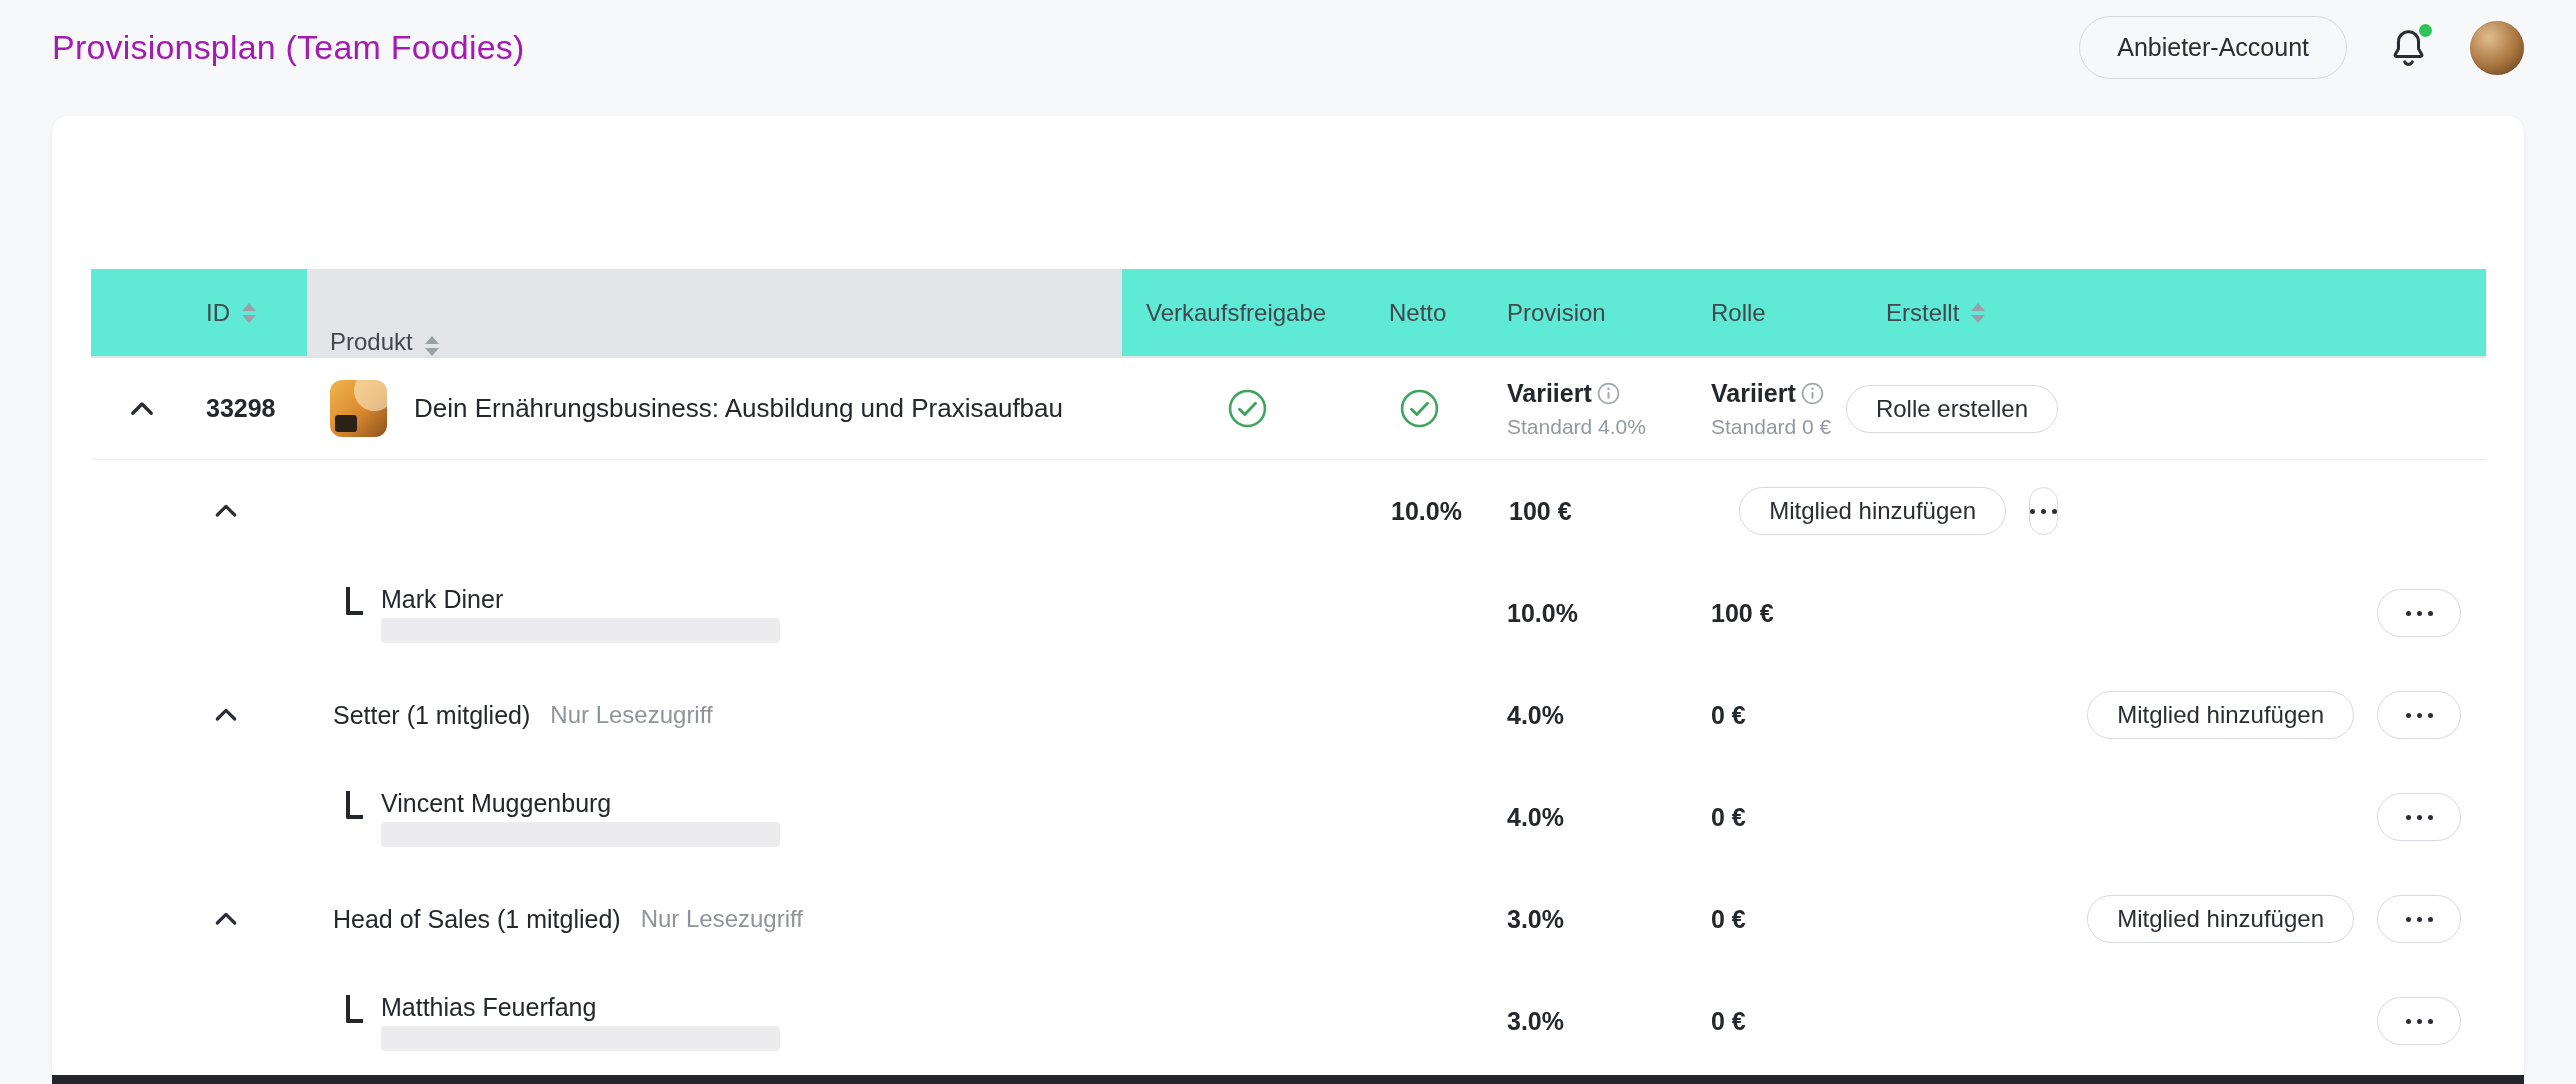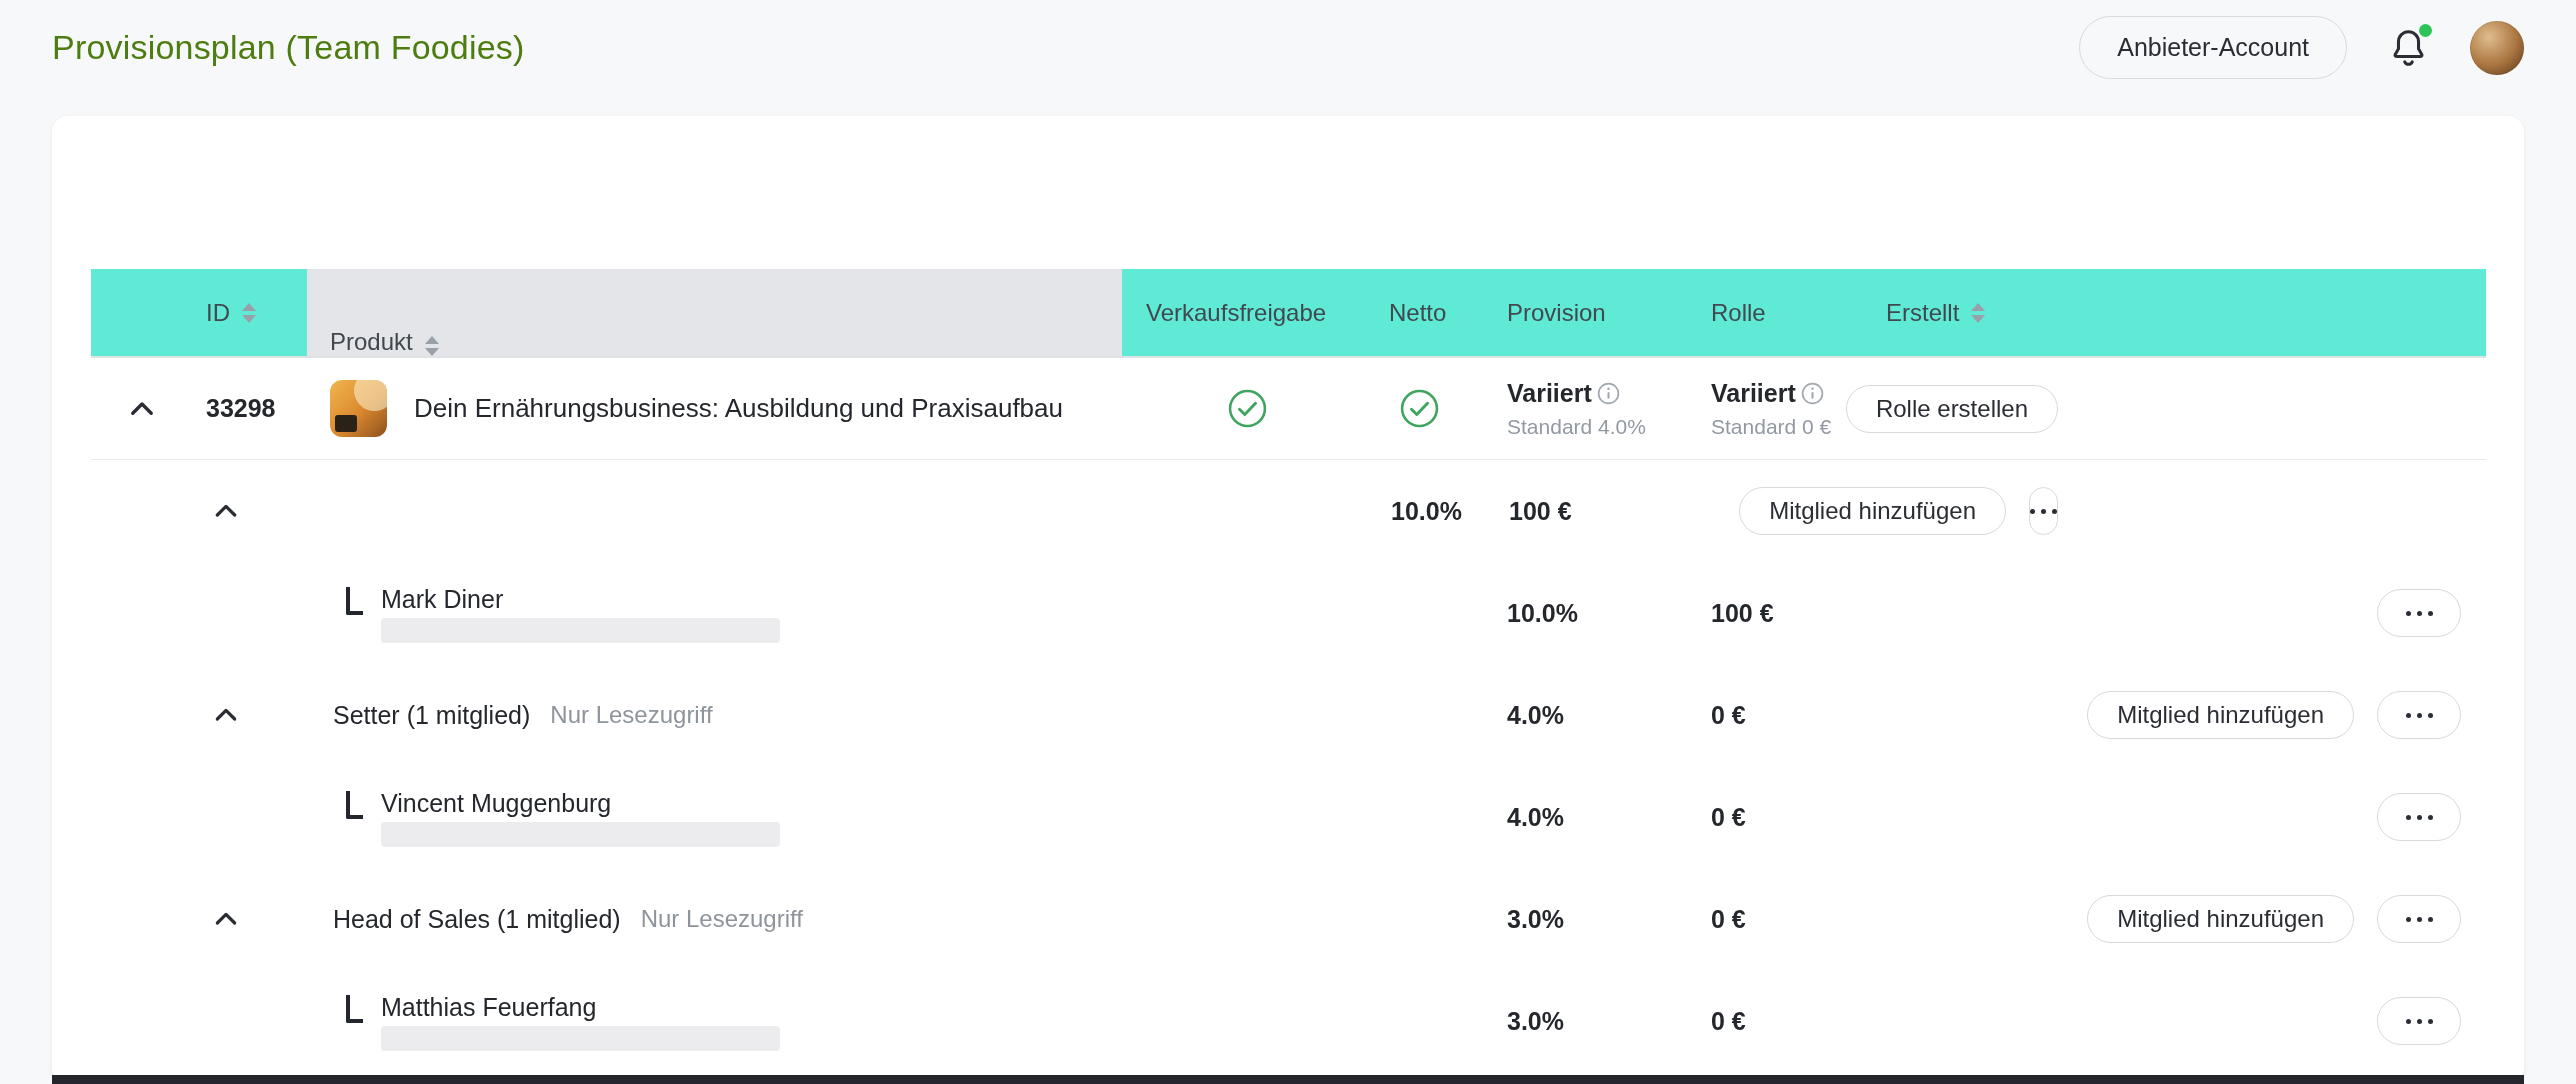--- a/index.html
+++ b/index.html
@@ -10,21 +10,21 @@
     color: #26292f;
     overflow: hidden;
     position: relative;
   }
 
   
   .topbar {
     position: absolute; left: 52px; right: 52px; top: 0; height: 95px;
     display: flex; align-items: center; justify-content: space-between;
   }
-  .page-title { font-size: 34px; font-weight: 500; color: #4d7c0f; letter-spacing: 0.2px; }
+  .page-title { font-size: 34px; font-weight: 500; color: #a21caf; letter-spacing: 0.2px; }
   .topbar-right { display: flex; align-items: center; gap: 39px; }
   .account-btn {
     height: 63px; padding: 0 37px; border-radius: 984px;
     border: 1.5px solid #d6dade; background: transparent;
     font-family: inherit; font-size: 25px; font-weight: 500; color: #2a2d33;
     display: inline-flex; align-items: center; cursor: pointer;
   }
   .bell-wrap { position: relative; width: 45px; height: 45px; display: flex; align-items: center; justify-content: center; cursor: pointer; }
   .bell-dot { position: absolute; top: -1px; right: -1px; width: 13px; height: 13px; border-radius: 50%; background: #2ec558; }
   .avatar {

